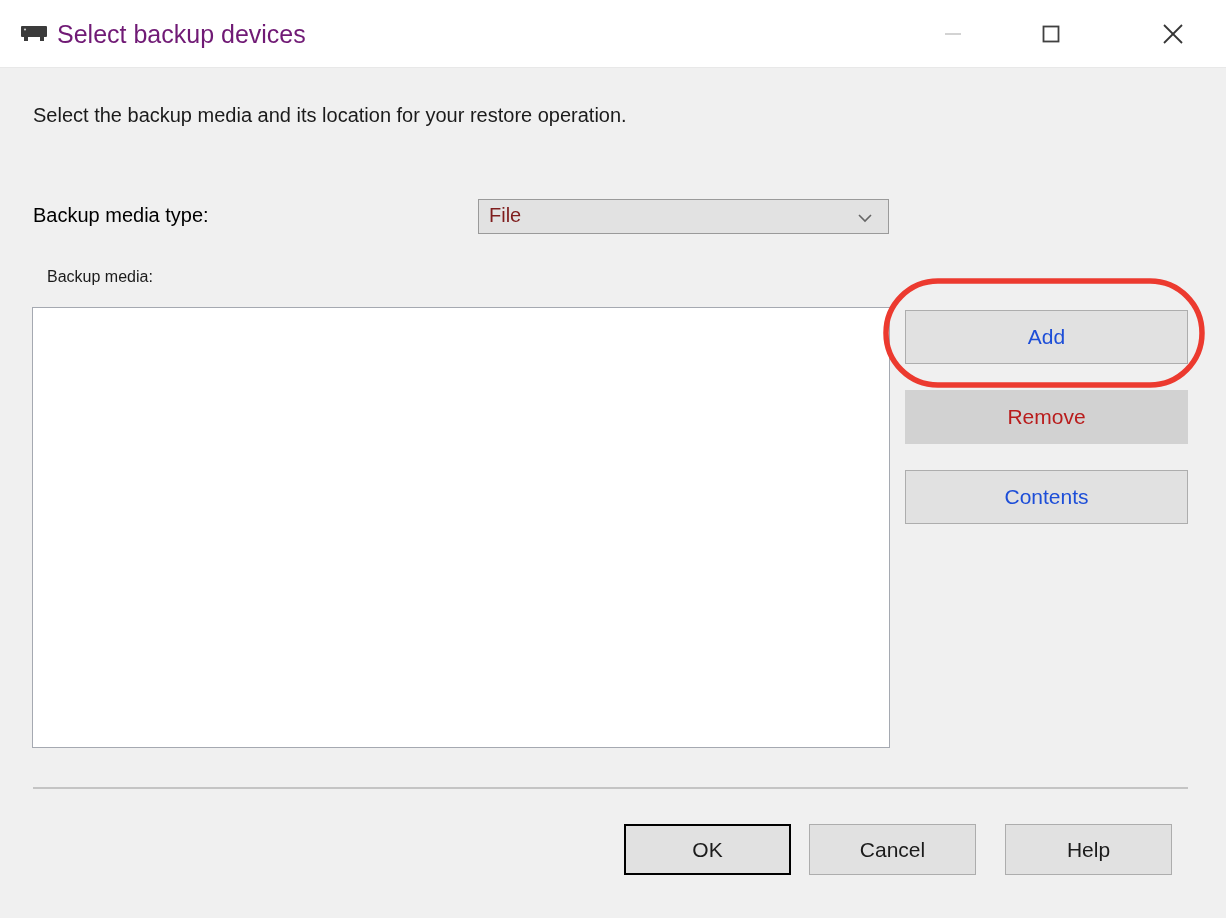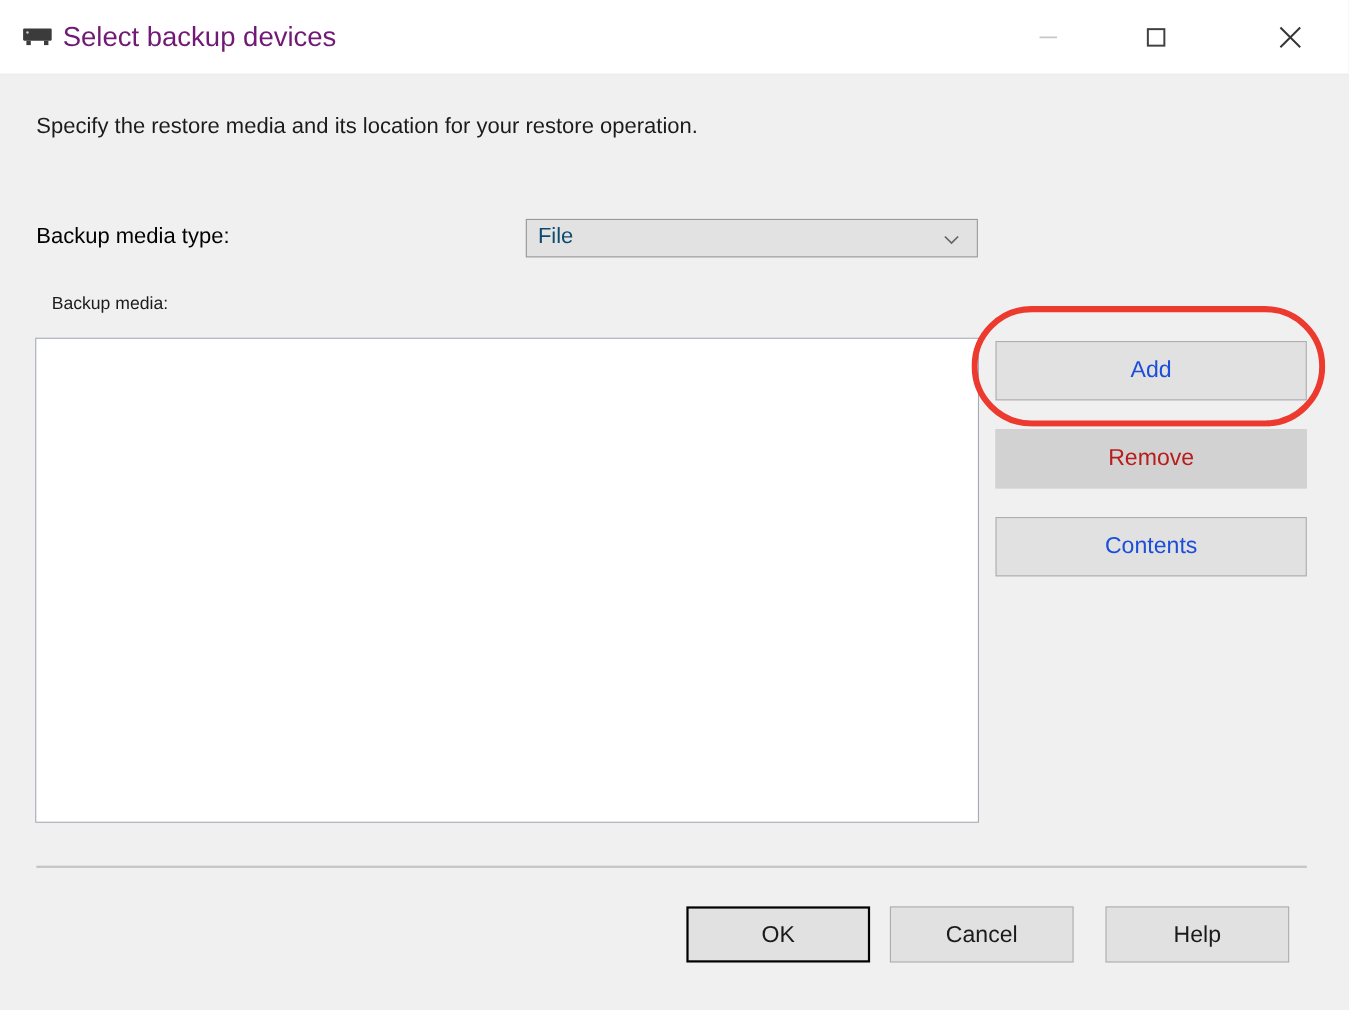--- a/index.html
+++ b/index.html
@@ -84,21 +84,21 @@
     left: 478px; top: 199px;
     width: 411px; height: 35px;
     background: #e2e2e2;
     border: 1px solid #9a9a9a;
     box-sizing: border-box;
   }
   #combo-value {
     position: absolute;
     left: 10px; top: 4px;
     font-size: 20px;
-    color: #0c4a6e;
+    color: #7f1d1d;
     white-space: nowrap;
   }
   #combo-chevron {
     position: absolute;
     right: 14px; top: 9px;
     width: 18px; height: 18px;
   }
 
   
   #listbox {
@@ -197,21 +197,21 @@
   </button>
 
   <button class="wbtn" id="btn-close">
     <svg width="28" height="28" viewBox="0 0 28 28">
       <line x1="5" y1="5" x2="23" y2="23" stroke="#353535" stroke-width="1.8"></line>
       <line x1="23" y1="5" x2="5" y2="23" stroke="#353535" stroke-width="1.8"></line>
     </svg>
   </button>
 </div>
 
-<div id="instruction">Specify the restore media and its location for your restore operation.</div>
+<div id="instruction">Select the backup media and its location for your restore operation.</div>
 
 <div id="lbl-media-type">Backup media type:</div>
 
 <div id="combo-media-type">
   <span id="combo-value">File</span>
   <span id="combo-chevron">
     <svg width="18" height="18" viewBox="0 0 18 18">
       <polyline points="3,6 9,12 15,6" fill="none" stroke="#666666" stroke-width="1.6"></polyline>
     </svg>
   </span>

